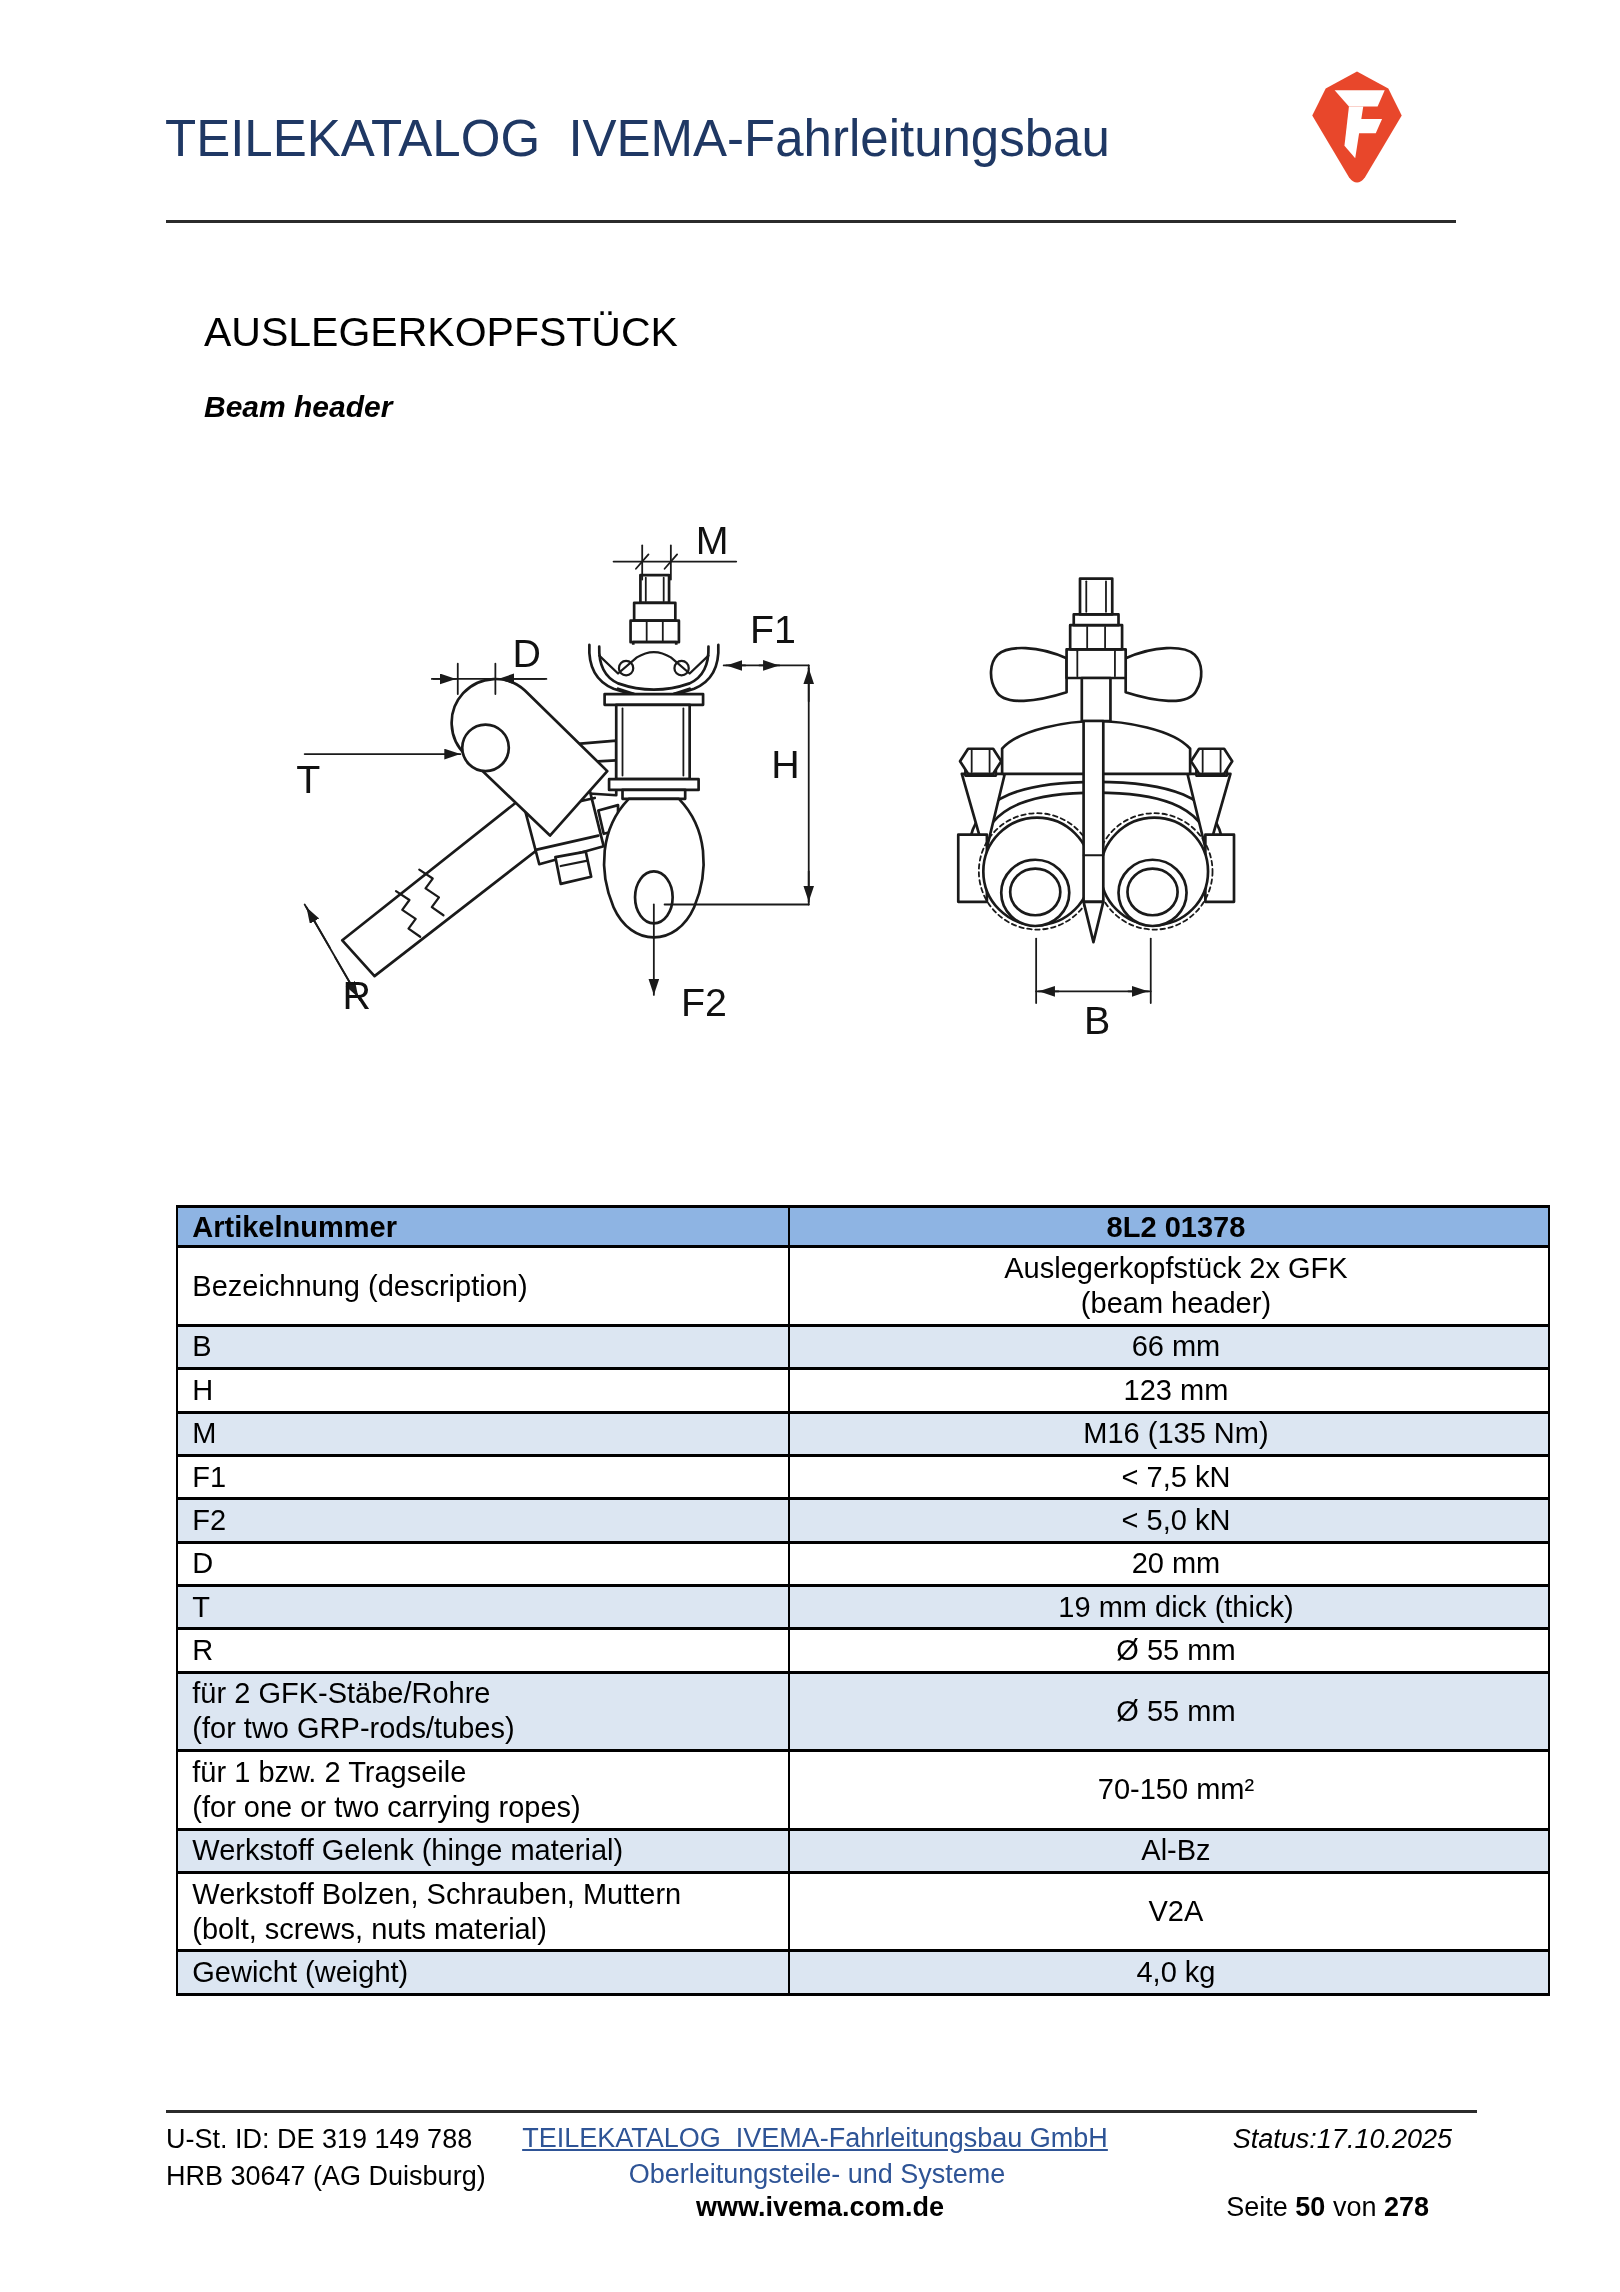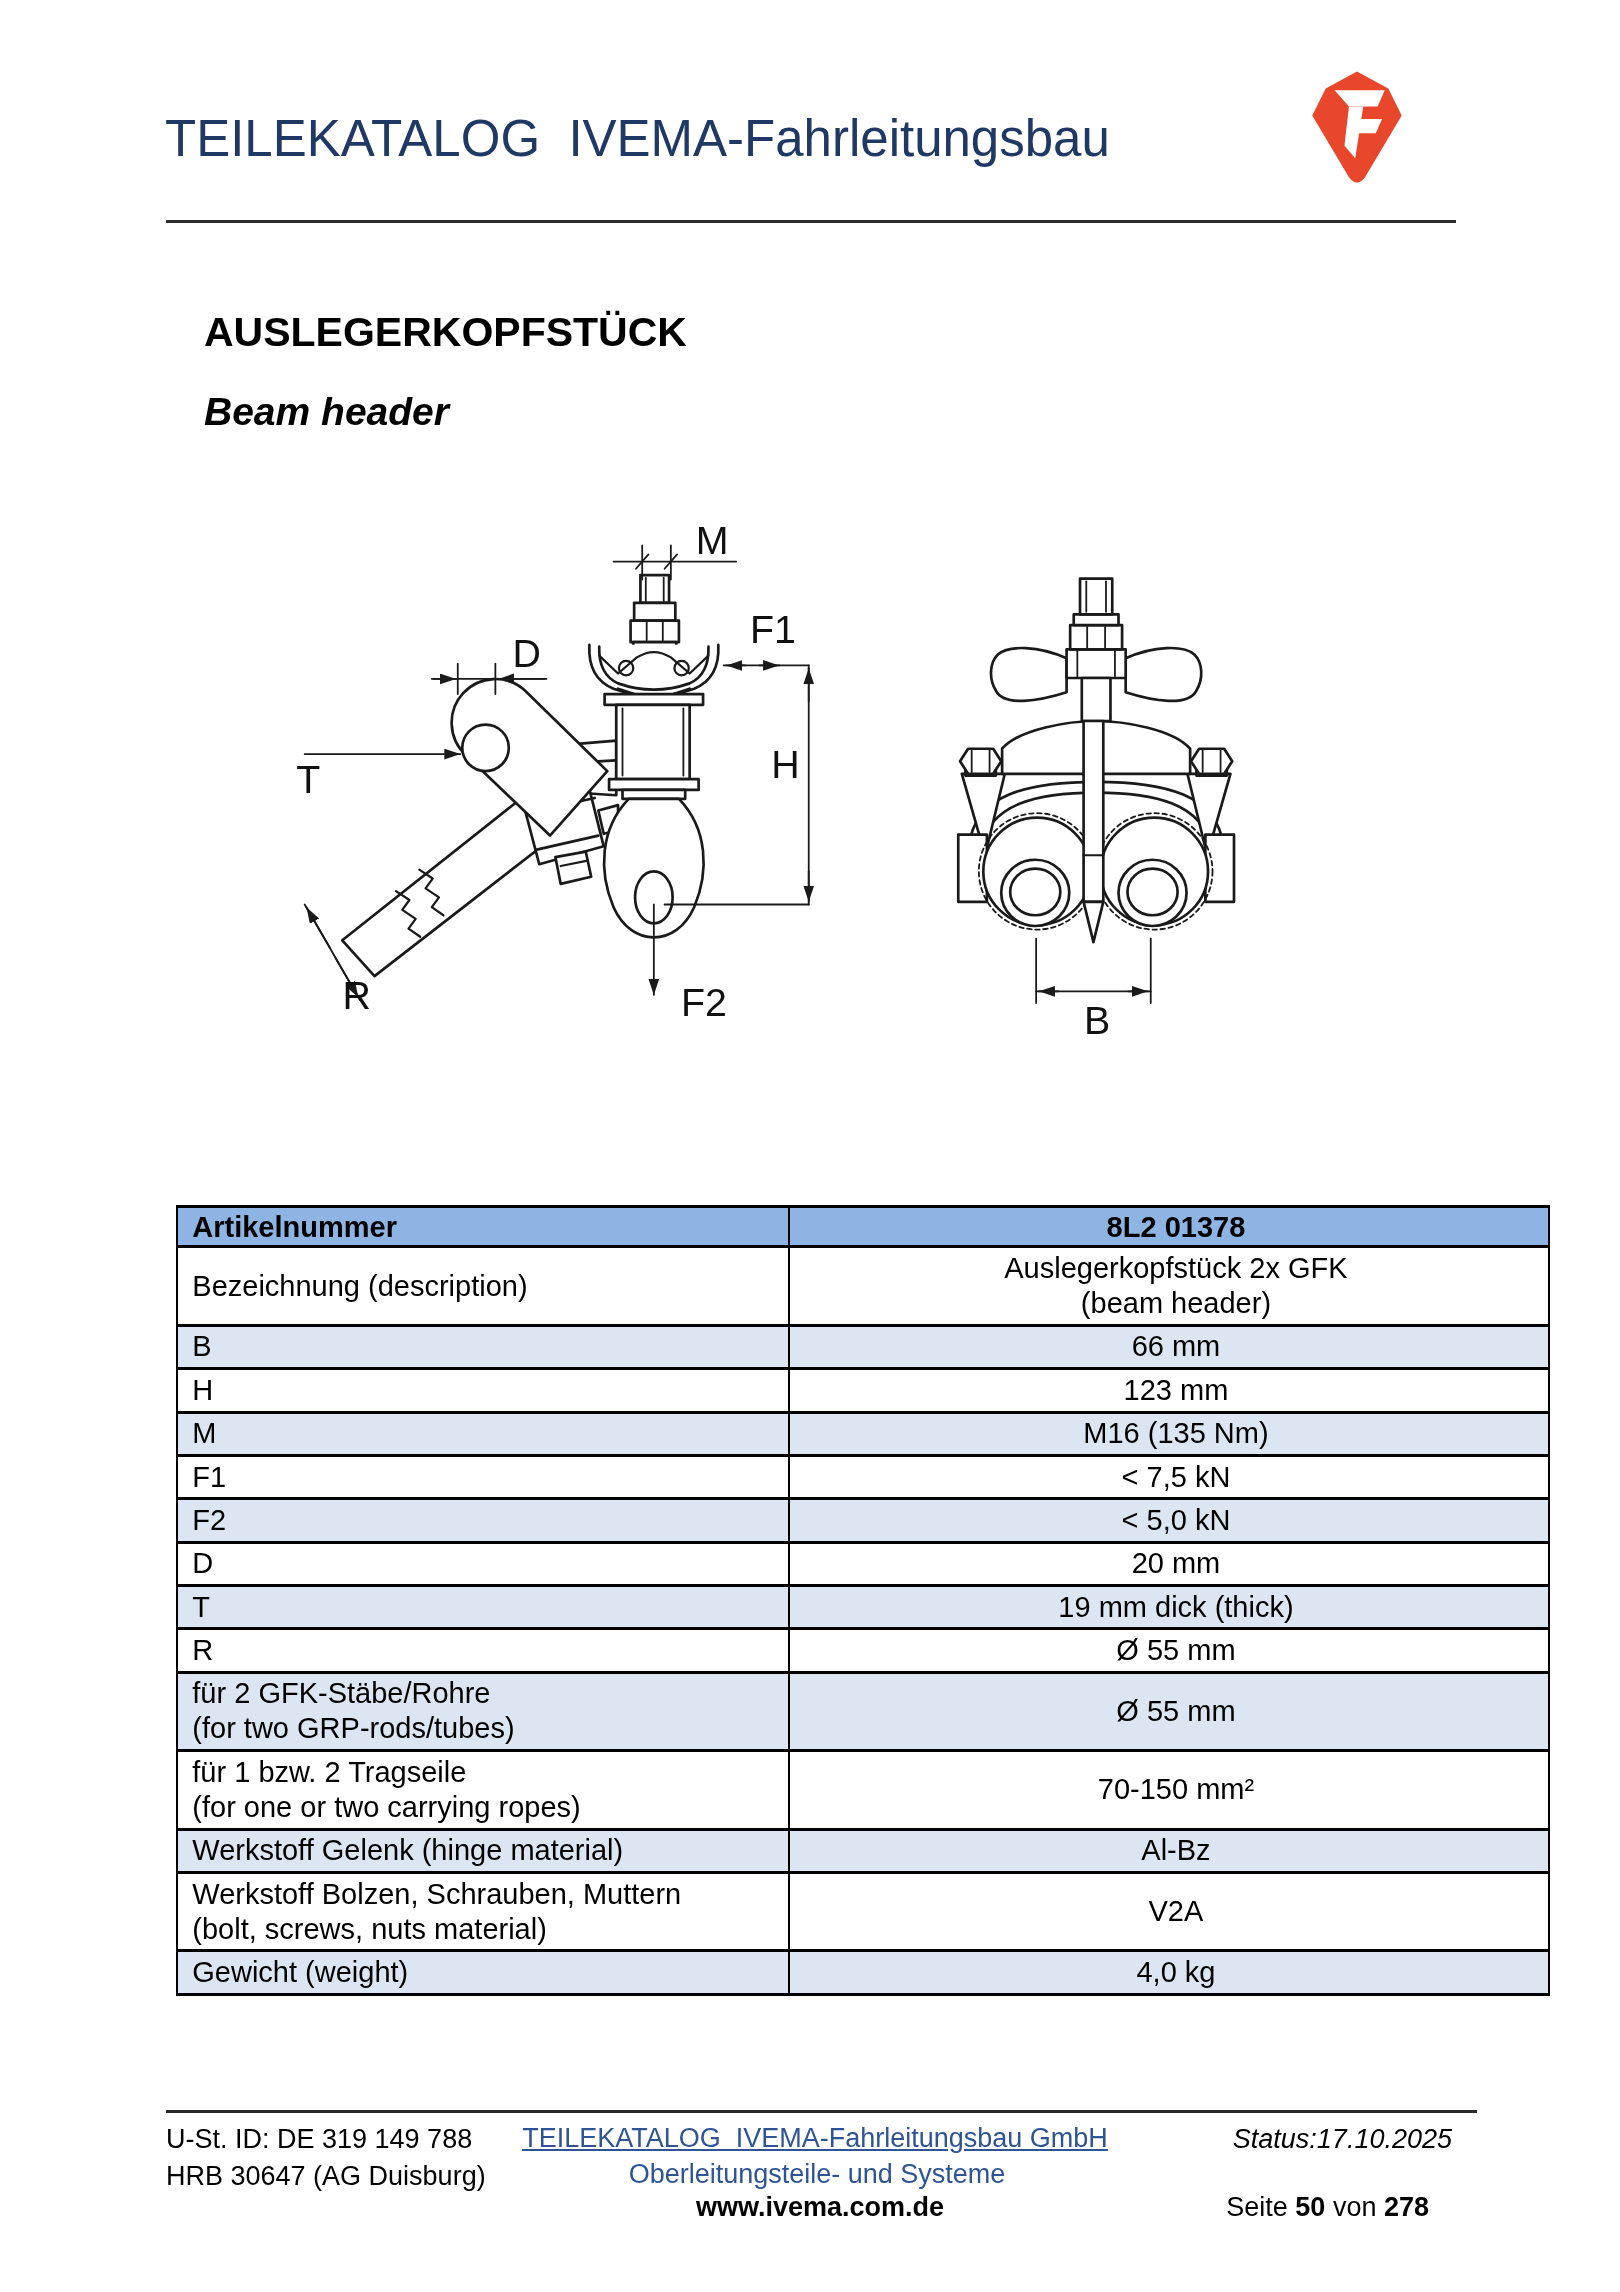--- a/index.html
+++ b/index.html
@@ -28,25 +28,25 @@
     position:absolute;left:165px;top:109px;
     font-size:51px;font-weight:400;color:var(--title-navy);
     letter-spacing:0px;
   }
   .logo{position:absolute;left:1306px;top:68px;width:102px;height:125px;}
   .header-rule{position:absolute;left:166px;top:220px;width:1290px;height:2.7px;background:var(--line);}
 
   
   .product-name-de{
     position:absolute;left:204px;top:309px;
-    font-size:41px;font-weight:700;color:#000;
+    font-size:41px;font-weight:400;color:#000;
   }
   .product-name-en{
     position:absolute;left:204px;top:390px;
-    font-size:39px;font-weight:700;font-style:italic;color:#000;
+    font-size:30px;font-weight:700;font-style:italic;color:#000;
   }
 
   
   .drawing-wrap{position:absolute;left:242px;top:497px;width:1146px;height:627px;}
   .drawing-wrap svg{width:100%;height:100%;}
   .dim-label{font-family:"Liberation Sans",sans-serif;font-size:44px;fill:#111;}
 
   
   .spec-table{
     position:absolute;left:176px;top:1205px;width:1374px;

